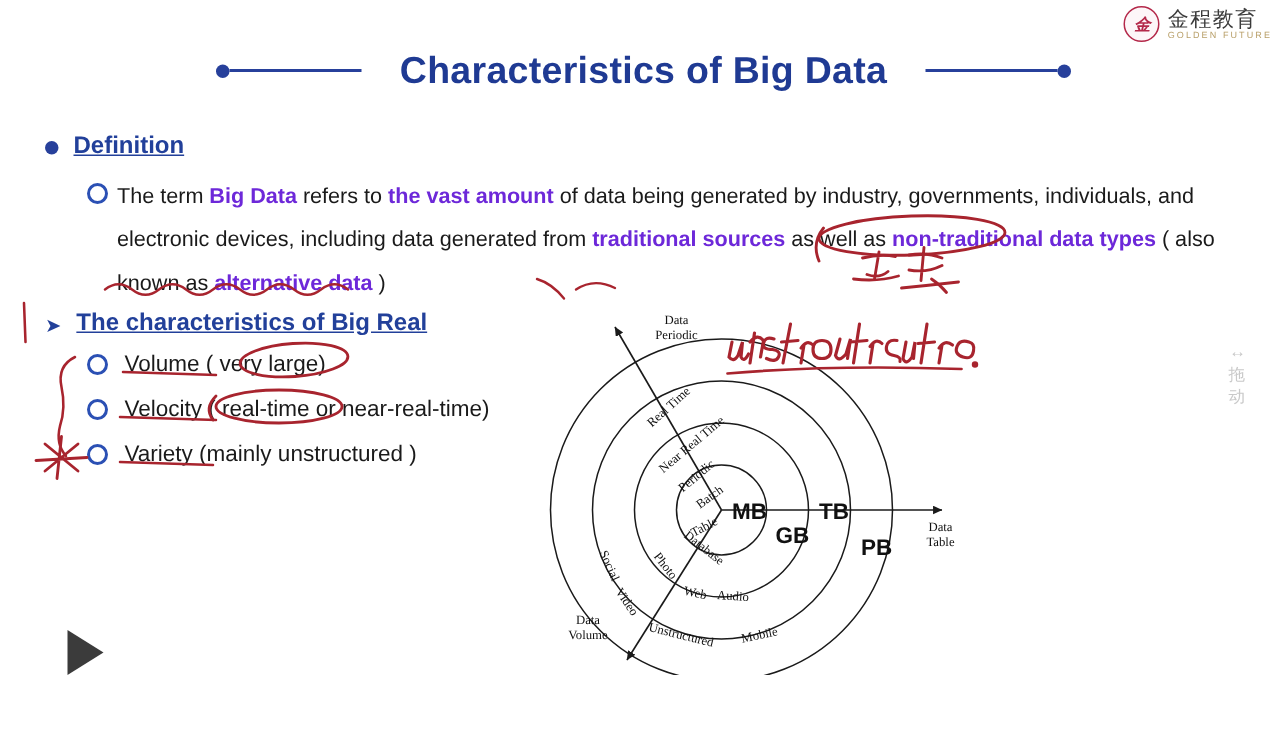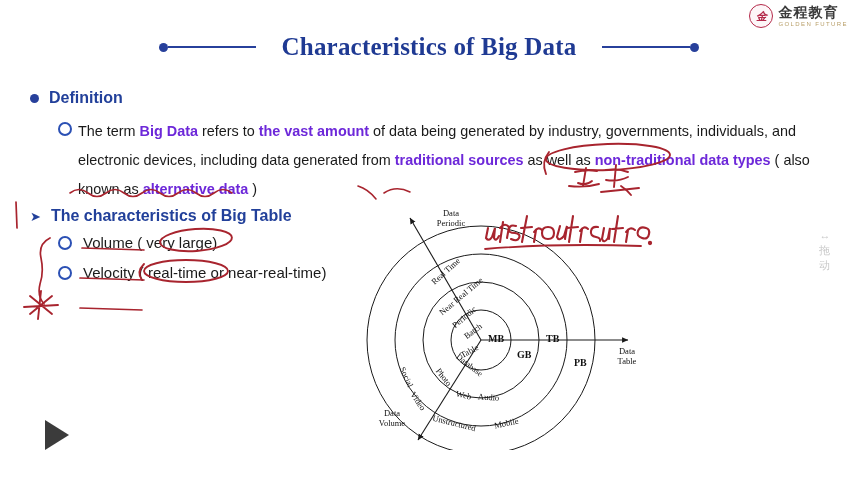--- a/index.html
+++ b/index.html
@@ -15,39 +15,39 @@
   
   .logo{position:absolute;top:4px;right:10px;display:flex;align-items:center;gap:5px;}
   .logo-seal{
     width:22px;height:22px;border-radius:50%;
     border:1.6px solid #b4294a;
     display:flex;align-items:center;justify-content:center;
     font-size:11px;color:#b4294a;font-style:italic;font-weight:bold;
     background:#fdf6f8;
   }
   .logo-txt{line-height:1;}
-  .logo-cn{font-size:14px;font-weight:bold;color:#3b3b3b;letter-spacing:1px;}
+  .logo-cn{font-size:14px;font-weight:normal;color:#3b3b3b;letter-spacing:1px;}
   .logo-en{font-size:6px;color:#b9a06a;letter-spacing:1.4px;margin-top:2px;}
 
   
   .title-row{position:absolute;top:28px;left:0;width:858px;height:38px;
              display:flex;align-items:center;justify-content:center;gap:0;}
   .title-txt{
     font-size:25px;font-weight:bold;color:#1f3a93;
-    font-family:Liberation Serif, serif;
+    font-family:Liberation Sans, sans-serif;
     white-space:nowrap;padding:0 26px;letter-spacing:.2px;
   }
   .deco{display:flex;align-items:center;}
   .deco .dot{width:9px;height:9px;border-radius:50%;background:#27409b;}
   .deco .bar{height:2.6px;width:88px;background:#27409b;}
 
   
   .lvl1{position:absolute;display:flex;align-items:center;gap:10px;}
   .bul-disc{width:9px;height:9px;border-radius:50%;background:#27409b;flex:none;}
-  .lvl1-txt{font-size:16px;font-weight:bold;color:#22409a;}
+  .lvl1-txt{font-size:16px;font-weight:bold;color:#22409a;text-decoration:underline;}
 
   .bul-ring{width:10px;height:10px;border-radius:50%;border:2.6px solid #2b50b4;flex:none;}
   .bul-arrow{color:#22409a;font-size:13px;flex:none;}
 
   .para{position:absolute;left:78px;top:117px;width:732px;
         font-size:14.4px;line-height:29px;color:#1a1a1a;}
   .para b{color:#6d28d9;}
   .ring-para{position:absolute;left:58px;top:122px;}
 
   .char-head{left:30px;top:207px;}
@@ -56,21 +56,21 @@
   .sub-2{left:58px;top:264px;}
   .sub-3{left:58px;top:294px;}
 
   
   .ink{position:absolute;inset:0;pointer-events:none;}
 
   
   .diagram{position:absolute;left:366px;top:200px;width:280px;height:250px;}
   .dg-lbl{position:absolute;font-family:"Liberation Serif", serif;font-size:8.5px;color:#111;
           text-align:center;line-height:10px;}
-  .dg-vol{position:absolute;font-family:Liberation Serif, serif;font-size:10px;
+  .dg-vol{position:absolute;font-family:Liberation Sans, sans-serif;font-size:15px;
           font-weight:bold;color:#111;}
 
   
   .play{position:absolute;left:45px;top:420px;width:0;height:0;
         border-left:24px solid #3b3b3b;border-top:15px solid transparent;
         border-bottom:15px solid transparent;}
   .drag{position:absolute;right:28px;top:228px;text-align:center;color:#c9c9c9;
         font-size:11px;line-height:15px;}
   .drag .arrows{font-size:11px;letter-spacing:-1px;}
   .ghost{position:absolute;right:18px;top:204px;color:#ededed;font-size:13px;
@@ -105,30 +105,34 @@
     <span class="bul-disc"></span>
     <span class="lvl1-txt">Definition</span>
   </div>
 
   <span class="bul-ring ring-para"></span>
 
   <div class="para" id="defpara"><span>The term </span><b>Big Data</b><span> refers to </span><b>the vast amount</b><span> of data being generated by industry, governments, individuals, and electronic devices, including data generated from </span><b>traditional sources</b><span> as well as </span><b>non-traditional data types</b><span> ( also known as </span><b>alternative data</b><span> )</span></div>
 
   <div class="lvl1 char-head">
     <span class="bul-arrow">➤</span>
-    <span class="lvl1-txt">The characteristics of Big Table</span>
+    <span class="lvl1-txt">The characteristics of Big Real</span>
   </div>
 
   <div class="sub sub-2">
     <span class="bul-ring"></span>
     <span>Velocity ( real-time or near-real-time)</span>
   </div>
   <div class="sub sub-1">
     <span class="bul-ring"></span>
     <span>Volume ( very large)</span>
+  </div>
+  <div class="sub sub-3">
+    <span class="bul-ring"></span>
+    <span>Variety (mainly unstructured )</span>
   </div>
 
   <div class="diagram">
     <svg width="280" height="250" viewBox="0 0 280 250">
       <defs>
         <marker id="ah" markerWidth="7" markerHeight="7" refX="5.4" refY="2.6" orient="auto">
           <path d="M0,0 L5.6,2.6 L0,5.2 z" fill="#1a1a1a"></path>
         </marker>
       </defs>
 

